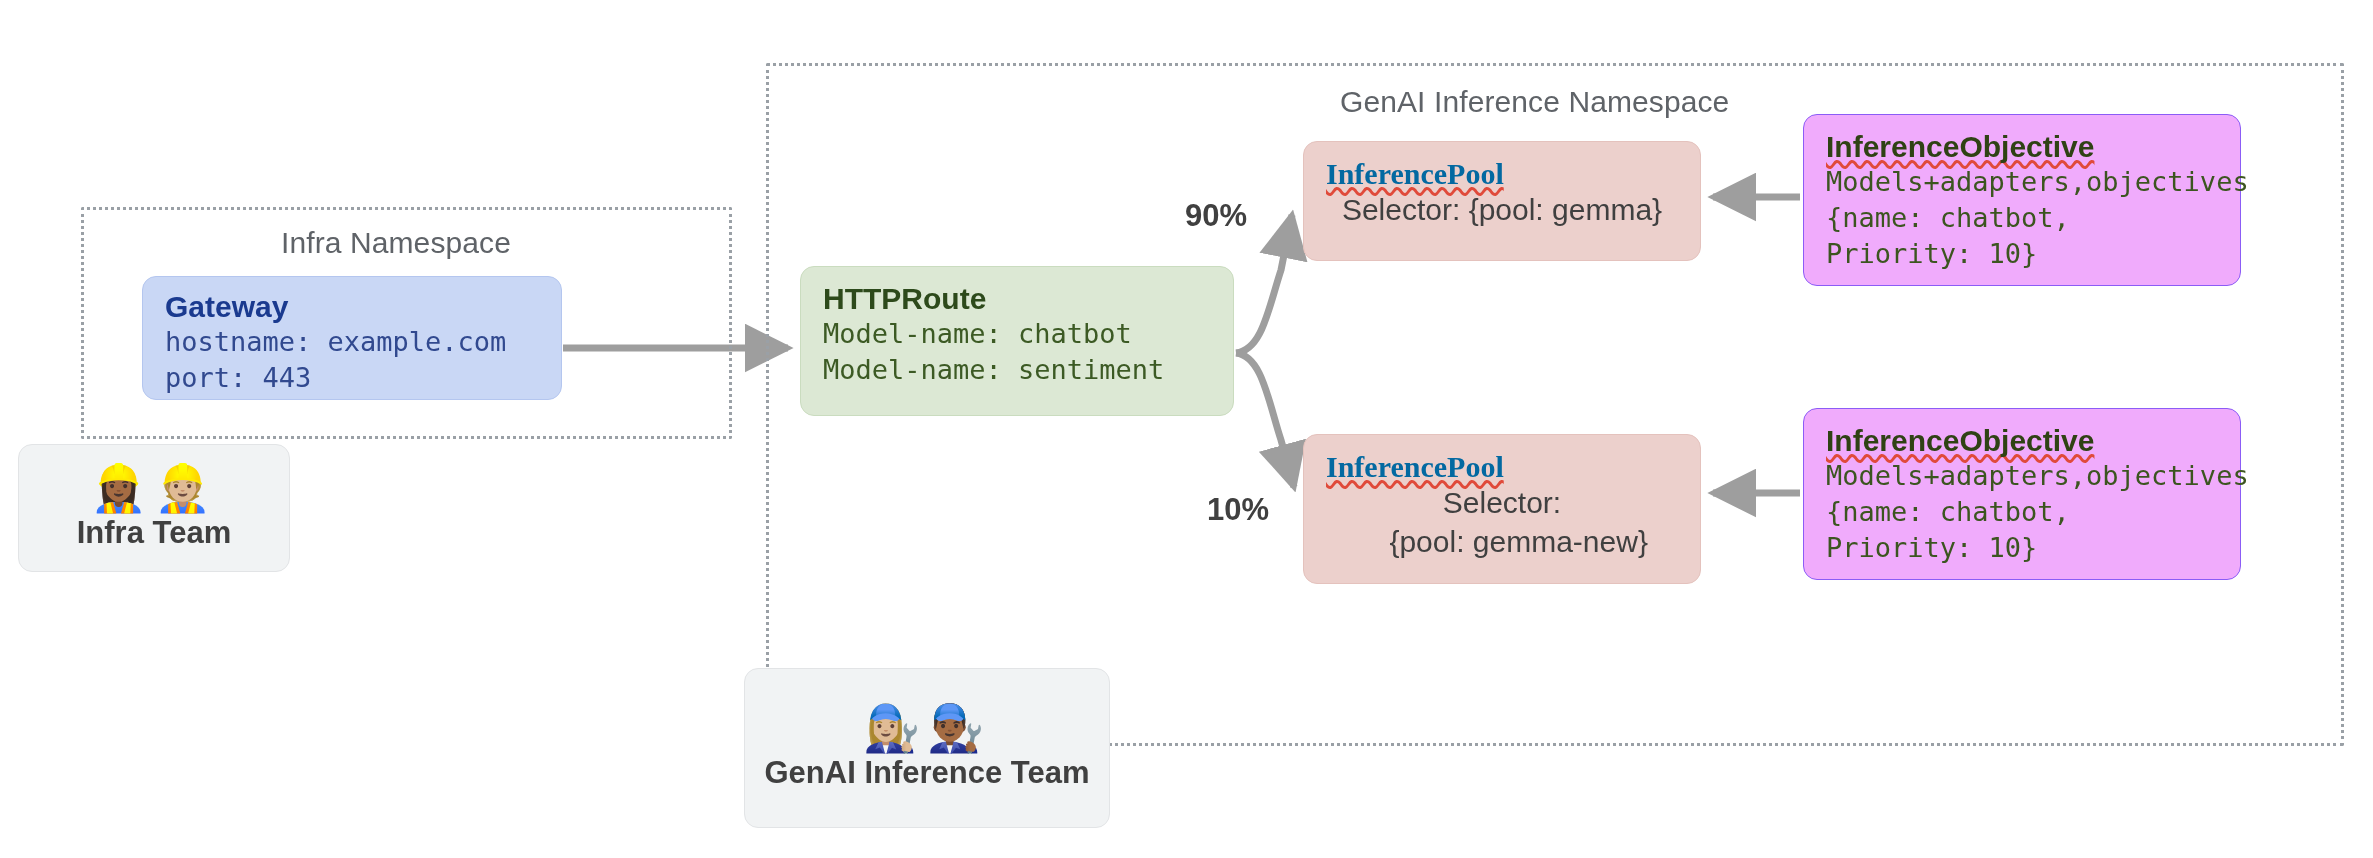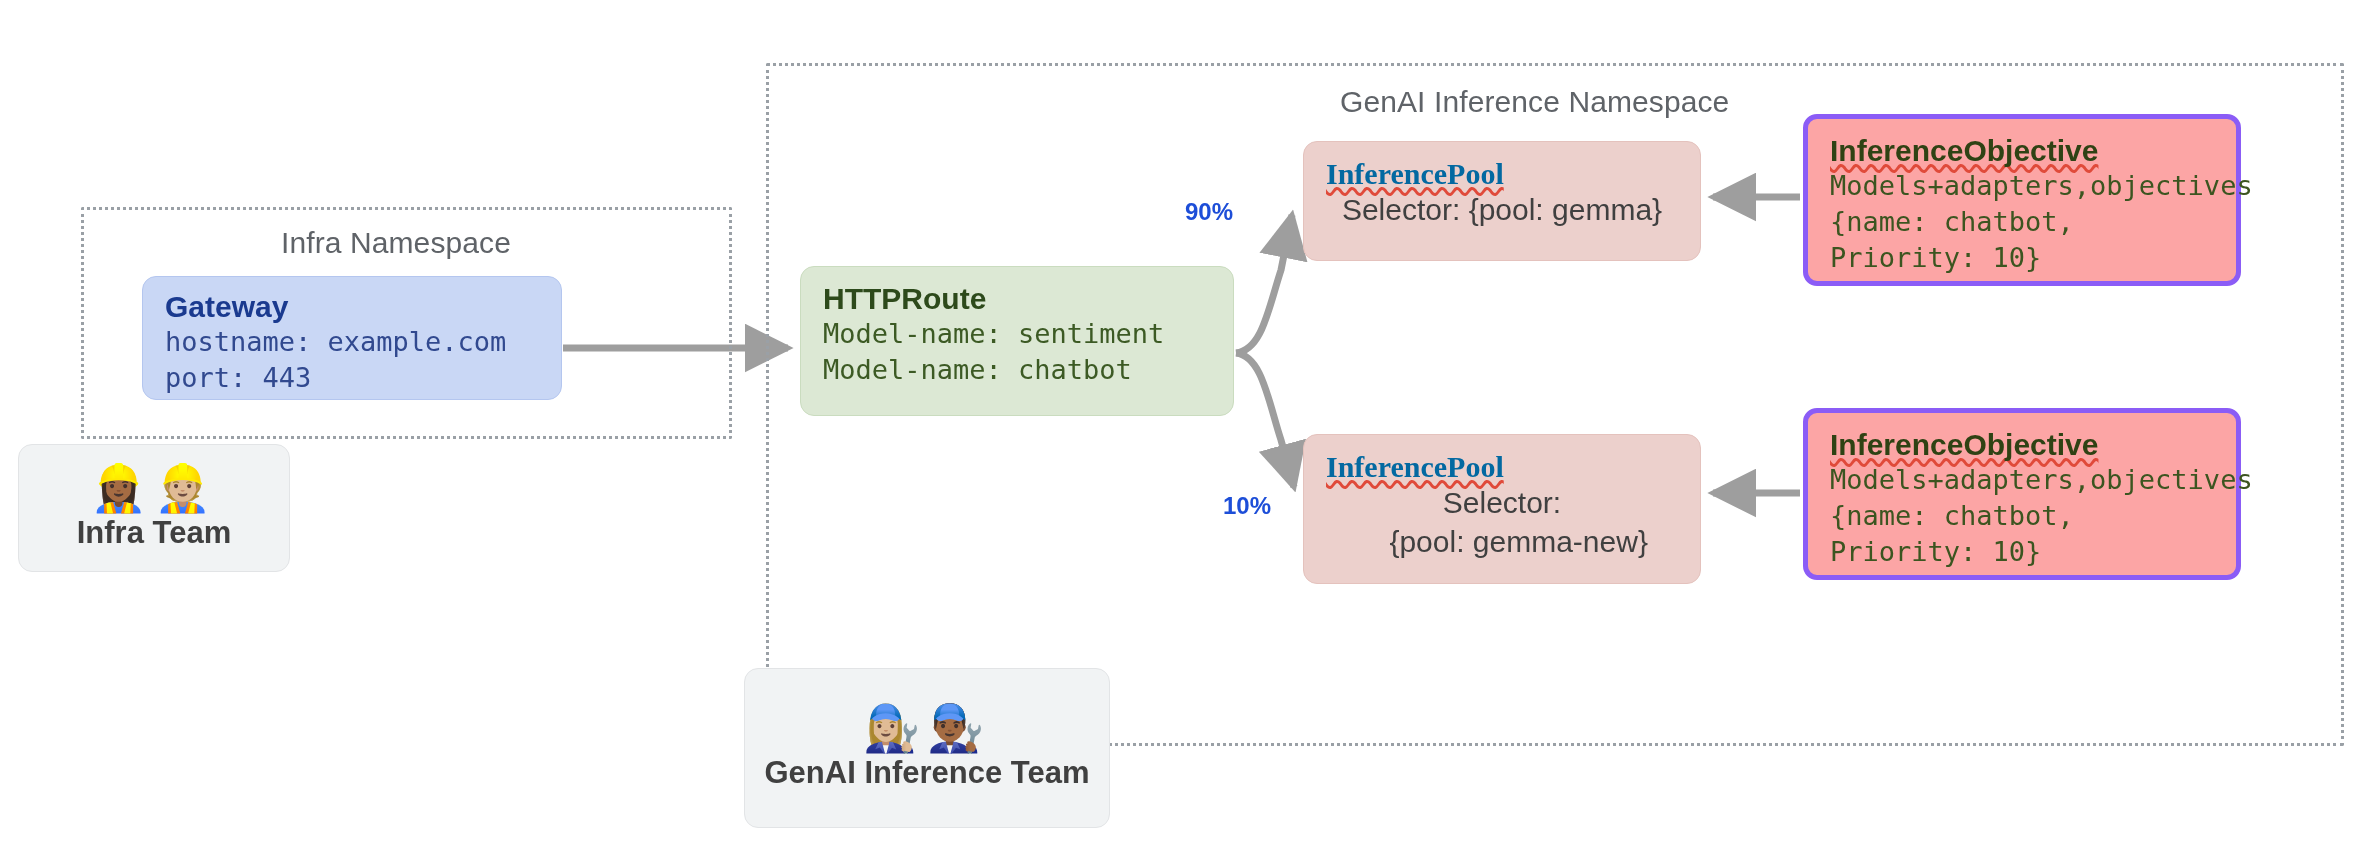--- a/index.html
+++ b/index.html
@@ -129,22 +129,22 @@
     height: 120px;
   }
   #node-pool-bottom {
     left: 1303px;
     top: 434px;
     height: 150px;
   }
 
   
   .node.objective {
-    background: #fca5a5;
-    border: 5px solid #8b5cf6;
+    background: #f0abfc;
+    border: 1px solid #8b5cf6;
     width: 438px;
     height: 172px;
   }
   .node.objective .title { color: #2f4214; }
   .node.objective .line  { color: #3c5520; }
   #node-objective-top    { left: 1803px; top: 114px; }
   #node-objective-bottom { left: 1803px; top: 408px; }
 
   
   .team {
@@ -182,27 +182,27 @@
     left: 744px;
     top: 668px;
     width: 366px;
     height: 160px;
   }
 
   
   .edge-label {
     position: absolute;
     font-family: "Liberation Sans", sans-serif;
-    font-size: 24px;
+    font-size: 31px;
     font-weight: bold;
-    color: #1d4ed8;
+    color: #404040;
     white-space: nowrap;
   }
   #label-90 { left: 1185px; top: 198px; }
-  #label-10 { left: 1207px; top: 492px; margin-left: 16px; }
+  #label-10 { left: 1207px; top: 492px; }
 
   
   #edges {
     position: absolute;
     left: 0;
     top: 0;
     width: 2373px;
     height: 858px;
     pointer-events: none;
   }
@@ -247,22 +247,22 @@
   <div class="ns-title" id="ns-genai-title">GenAI Inference Namespace</div>
 
   <div class="node" id="node-gateway">
     <div class="title">Gateway</div>
     <div class="line">hostname: example.com</div>
     <div class="line">port: 443</div>
   </div>
 
   <div class="node" id="node-httproute">
     <div class="title">HTTPRoute</div>
+    <div class="line">Model-name: chatbot</div>
     <div class="line">Model-name: sentiment</div>
-    <div class="line">Model-name: chatbot</div>
   </div>
 
   <div class="node pool" id="node-pool-top">
     <div class="title squiggle">InferencePool</div>
     <div class="line sans">Selector: {pool: gemma}</div>
   </div>
 
   <div class="node pool" id="node-pool-bottom">
     <div class="title squiggle">InferencePool</div>
     <div class="line sans">Selector:</div>

